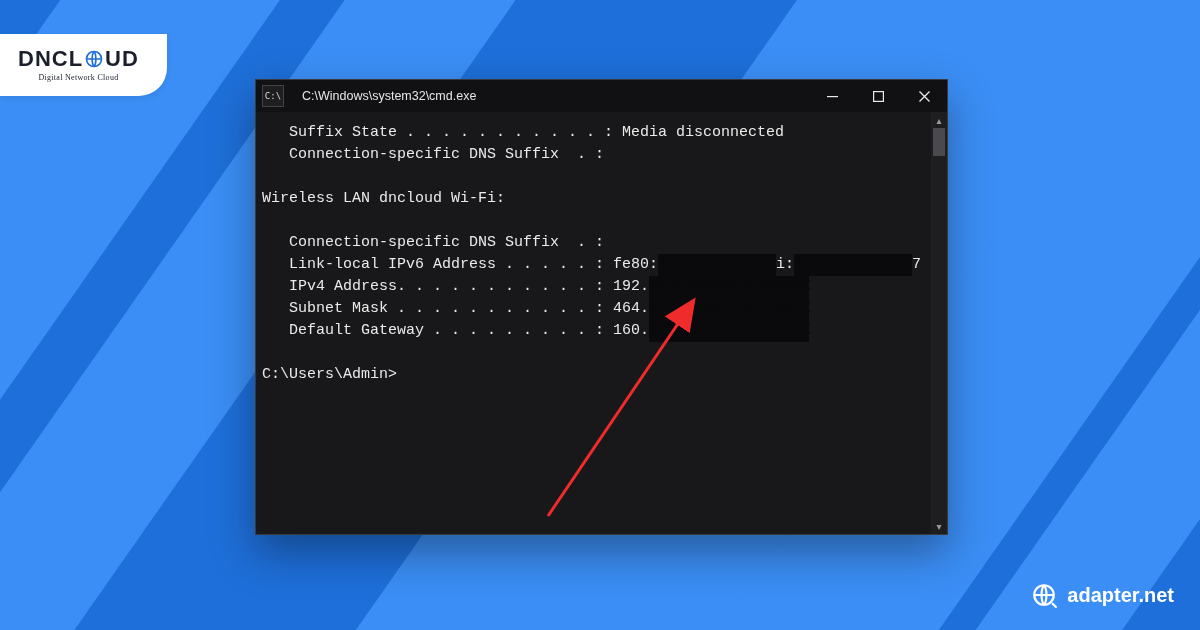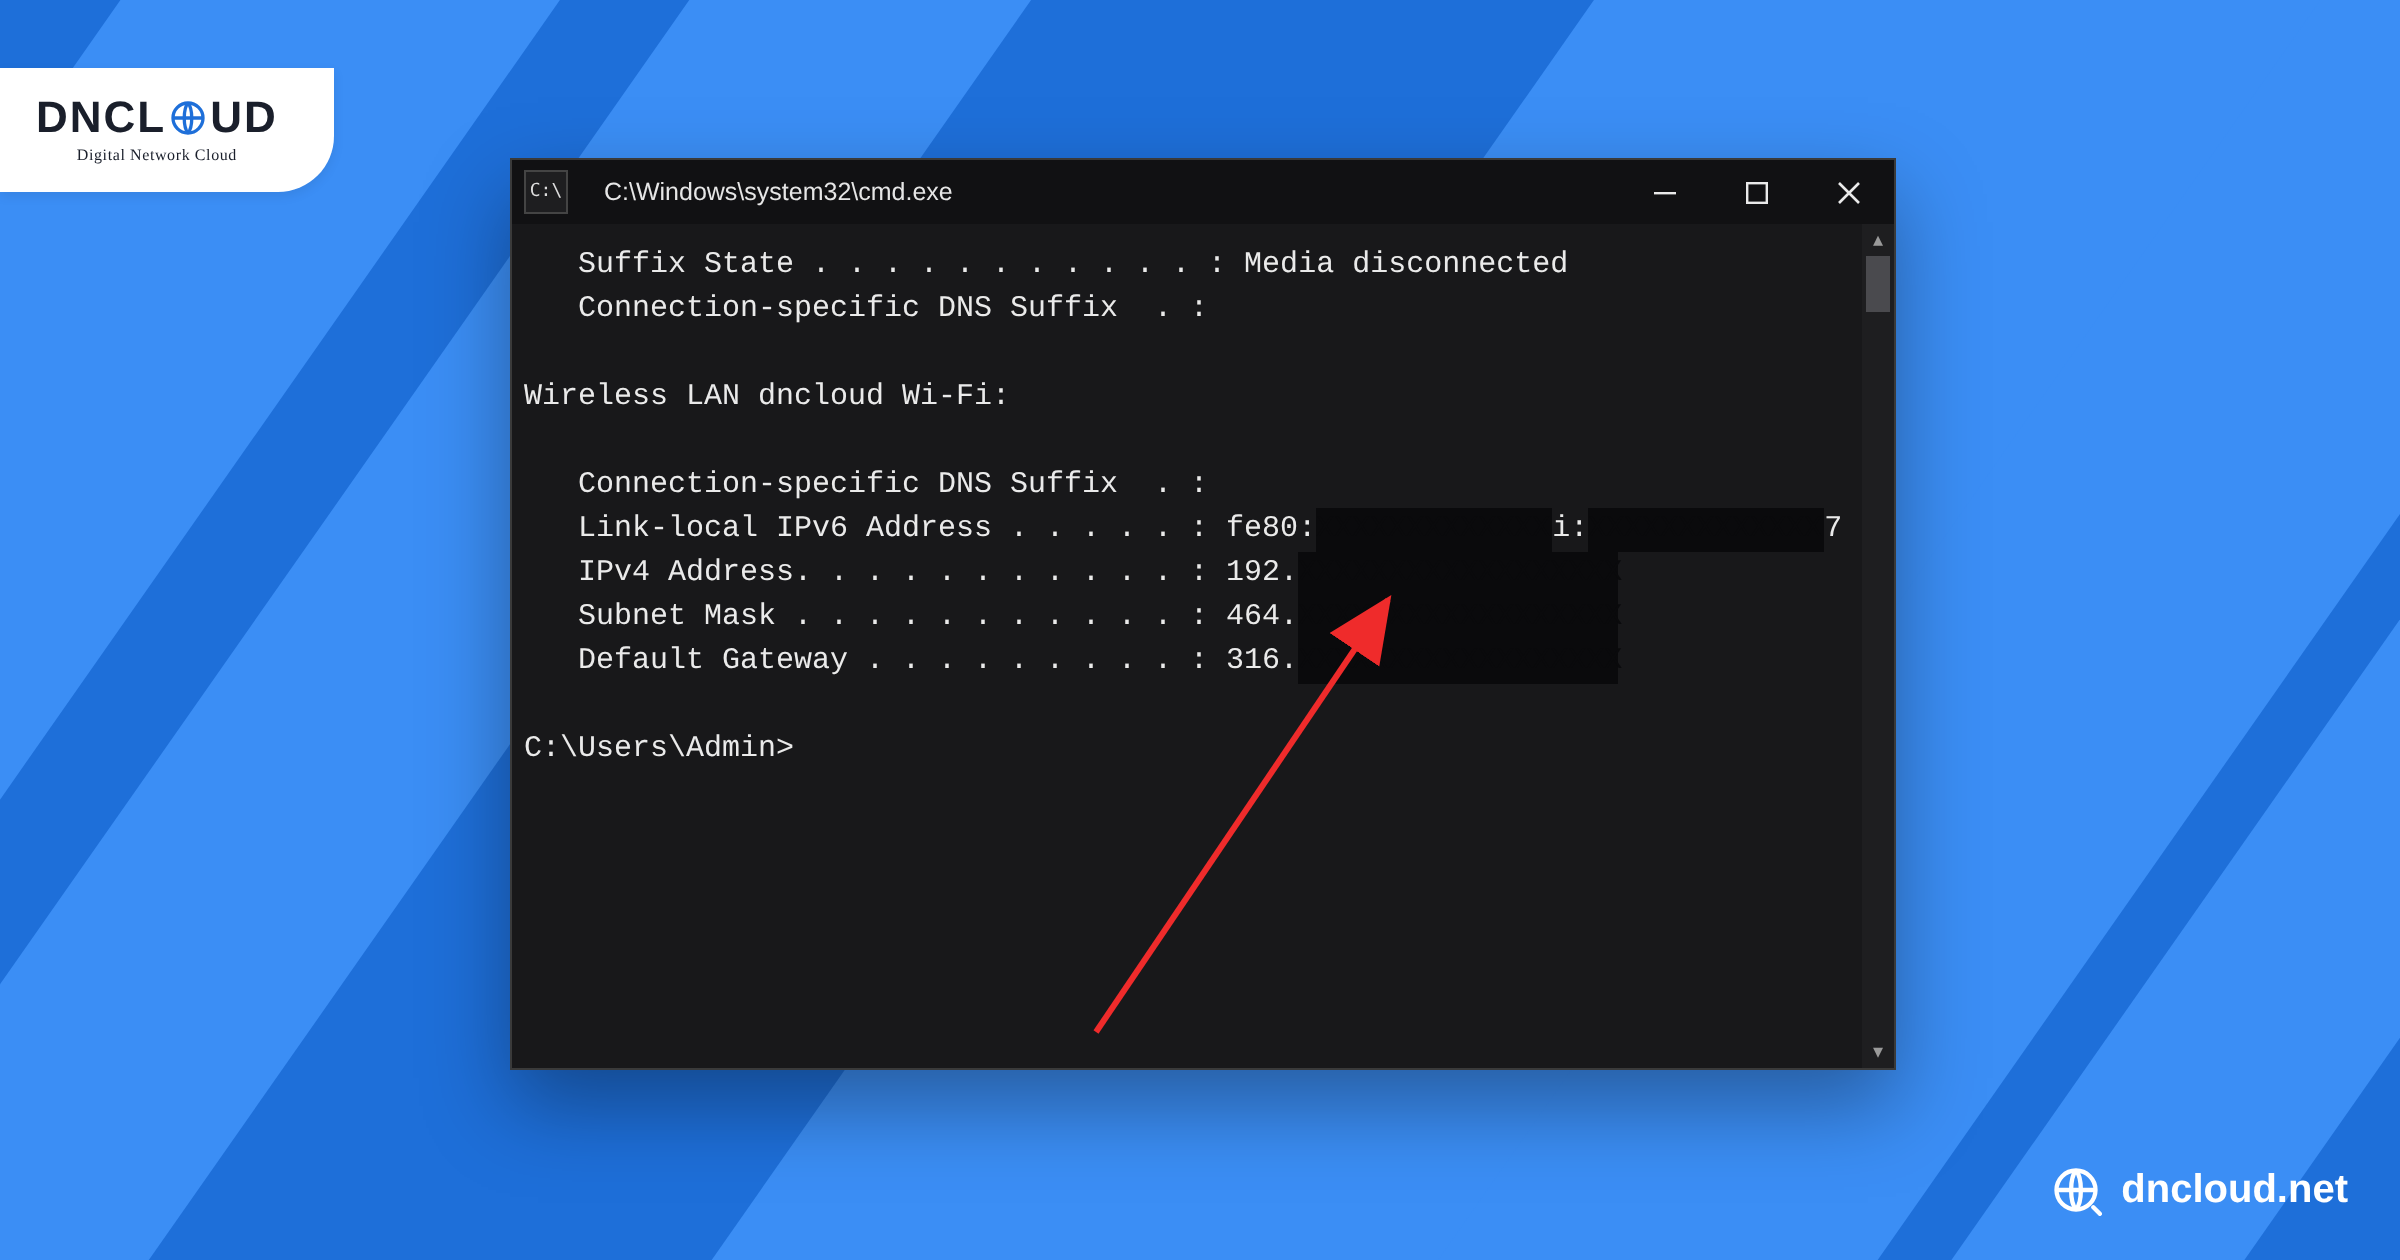--- a/index.html
+++ b/index.html
@@ -234,21 +234,21 @@
   <div class="term-wrap">
     <div class="term"><span>   Suffix State . . . . . . . . . . . : Media disconnected</span>
 <span>   Connection-specific DNS Suffix  . :</span>
 <span></span>
 <span>Wireless LAN dncloud Wi-Fi:</span>
 <span></span>
 <span>   Connection-specific DNS Suffix  . :</span>
 <span>   Link-local IPv6 Address . . . . . : fe80:</span><span class="redact" style="width:118px">XXXXXXXXXXXXX</span><span>i:</span><span class="redact" style="width:118px">XXXXXXXXXXXXX</span><span>7</span>
 <span>   IPv4 Address. . . . . . . . . . . : 192.</span><span class="redact" style="width:160px">XXXXXXXXXXXXXXXXXX</span>
 <span>   Subnet Mask . . . . . . . . . . . : 464.</span><span class="redact" style="width:160px">XXXXXXXXXXXXXXXXXX</span>
-<span>   Default Gateway . . . . . . . . . : 316.</span><span class="redact" style="width:160px">XXXXXXXXXXXXXXXXXX</span>
+<span>   Default Gateway . . . . . . . . . : 160.</span><span class="redact" style="width:160px">XXXXXXXXXXXXXXXXXX</span>
 <span></span>
 <span>C:\Users\Admin&gt;</span><span class="cursor-caret"></span>
 </div>
 
     <div class="scrollbar">
       <div class="scroll-arrow top">▴</div>
       <div class="scroll-thumb"></div>
       <div class="scroll-arrow bottom">▾</div>
     </div>
 
@@ -264,14 +264,14 @@
 </div>
 
 <div class="footer-brand">
   <span class="footer-globe">
     <svg width="26" height="26" viewBox="0 0 24 24" fill="none" stroke="#ffffff" stroke-width="2">
       <circle cx="12" cy="12" r="9"></circle>
       <path d="M3 12h18M12 3c3 3.5 3 14.5 0 18M12 3c-3 3.5-3 14.5 0 18"></path>
       <path d="M20 20 l3 3" stroke-linecap="round"></path>
     </svg>
   </span>
-  <span>dncloud.net</span>
+  <span>adapter.net</span>
 </div>
 
 </body></html>

